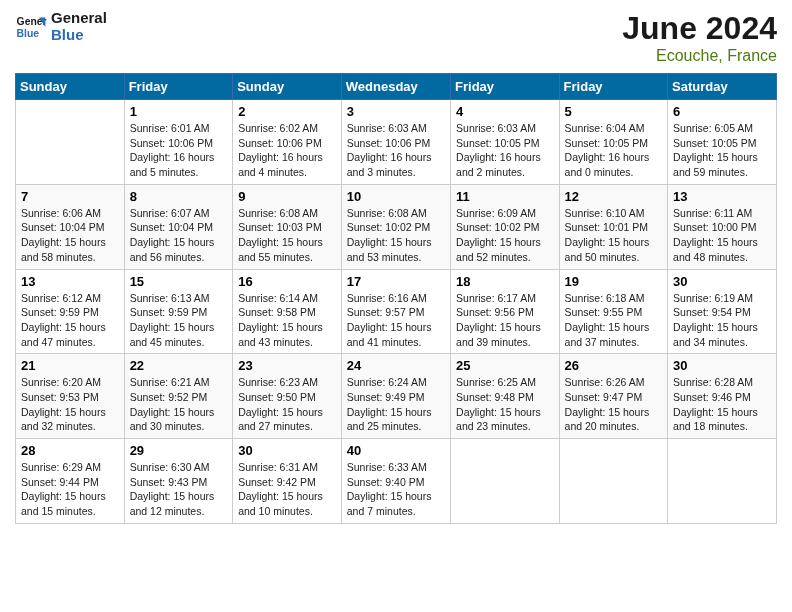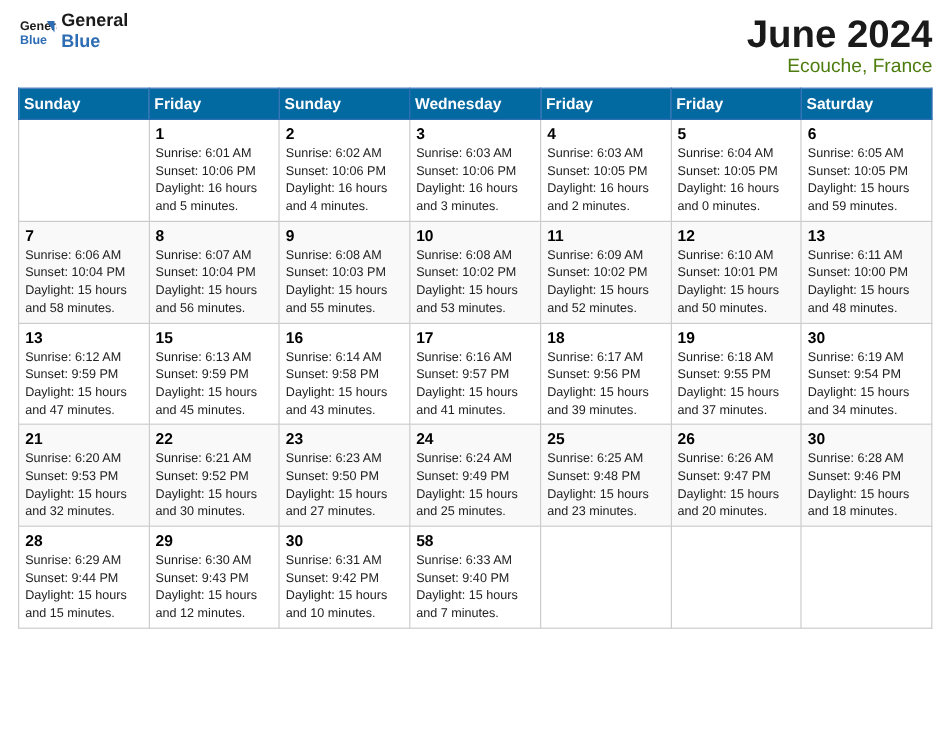--- a/index.html
+++ b/index.html
@@ -230,21 +230,21 @@
         </td>
         <td>
           <span class="day-num">29</span>
           <div class="day-info">Sunrise: 6:30 AM<br>Sunset: 9:43 PM<br>Daylight: 15 hours<br>and 12 minutes.</div>
         </td>
         <td>
           <span class="day-num">30</span>
           <div class="day-info">Sunrise: 6:31 AM<br>Sunset: 9:42 PM<br>Daylight: 15 hours<br>and 10 minutes.</div>
         </td>
         <td>
-          <span class="day-num">58</span>
+          <span class="day-num">40</span>
           <div class="day-info">Sunrise: 6:33 AM<br>Sunset: 9:40 PM<br>Daylight: 15 hours<br>and 7 minutes.</div>
         </td>
         <td></td>
         <td></td>
         <td></td>
       </tr>
     </tbody>
 </table>
 
 </body></html>

